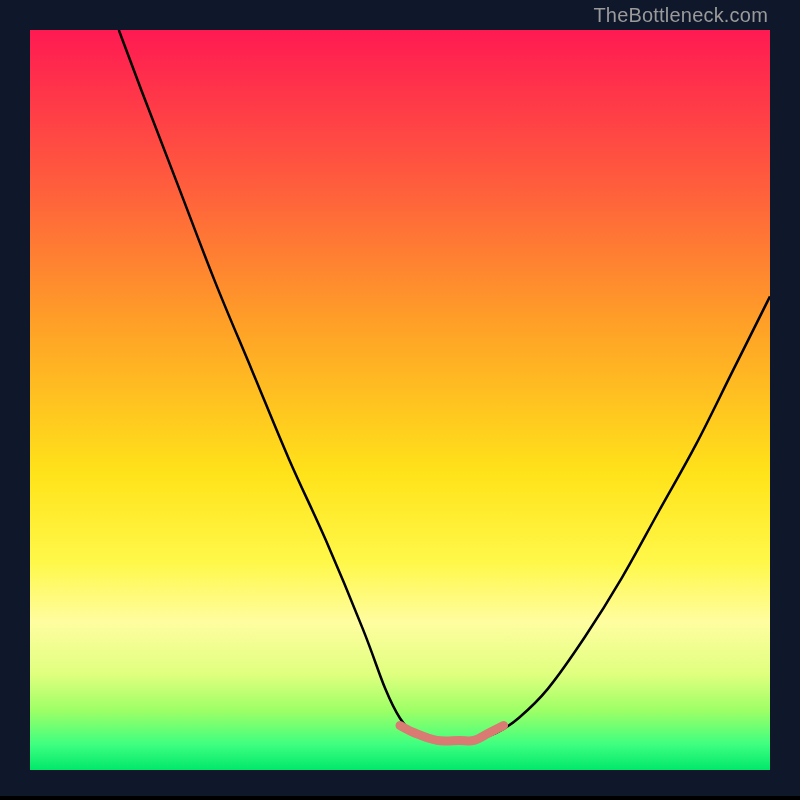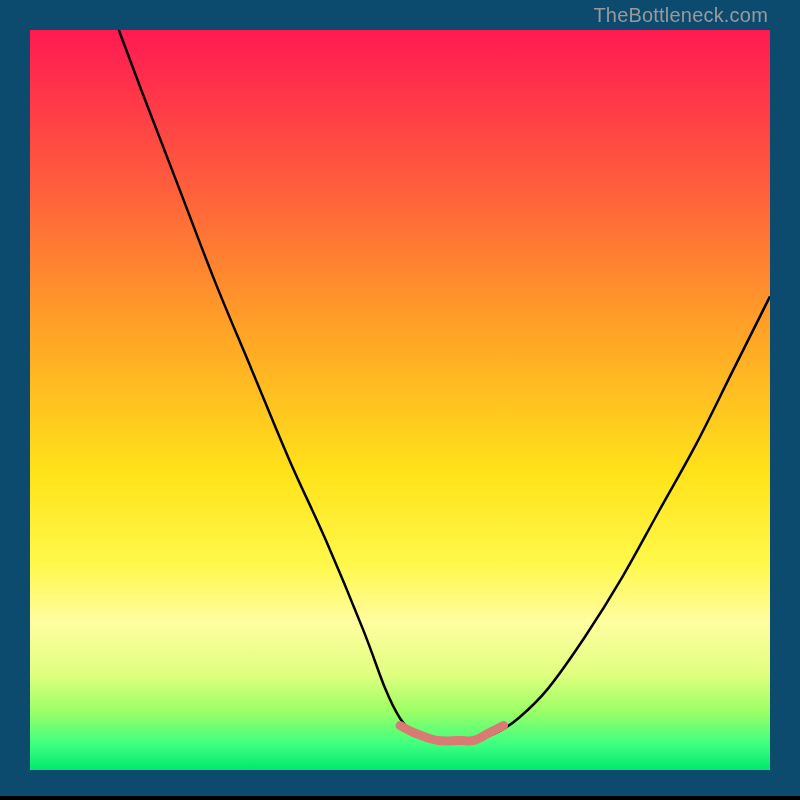--- a/index.html
+++ b/index.html
@@ -7,21 +7,21 @@
     padding: 0;
     width: 800px;
     height: 800px;
     background: #000;
     overflow: hidden;
   }
   .outer {
     position: relative;
     width: 800px;
     height: 796px;
-    background: #0c4a6e;
+    background: #0f172a;
   }
   .plot {
     position: absolute;
     left: 30px;
     top: 30px;
     width: 740px;
     height: 740px;
     overflow: hidden;
   }
   .watermark {

